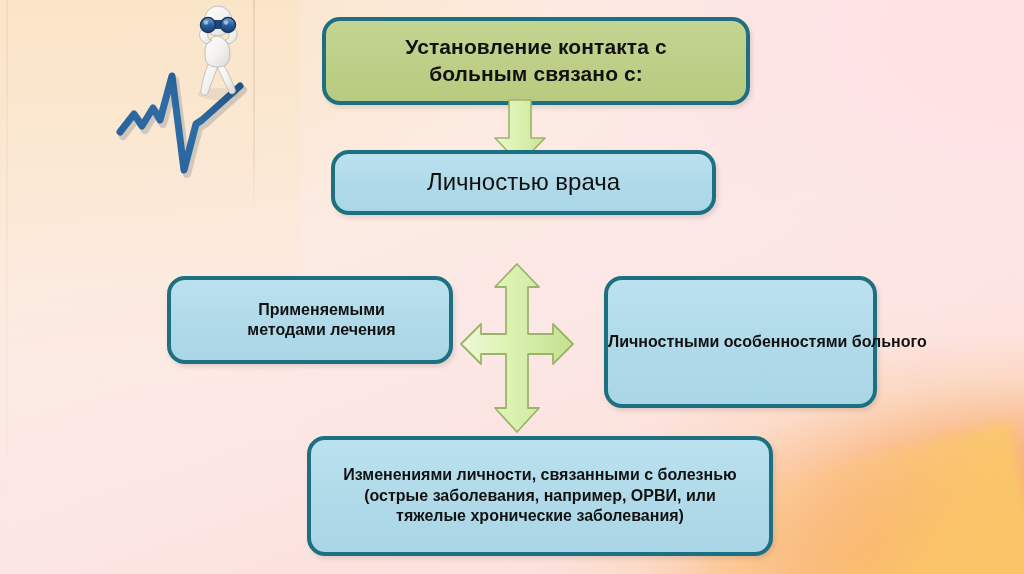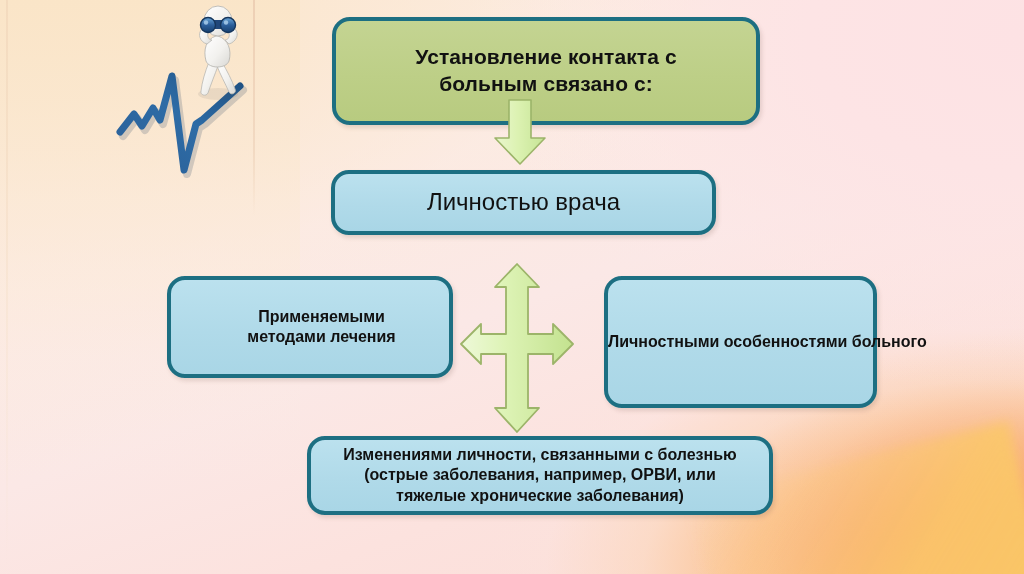--- a/index.html
+++ b/index.html
@@ -91,33 +91,33 @@
   .node-green {
     background: #bfd08a;
     background: linear-gradient(180deg, #c4d492 0%, #bdcf87 55%, #b8cb80 100%);
   }
   .node-blue {
     background: #b3dcea;
     background: linear-gradient(180deg, #bbe1ee 0%, #b0dae9 55%, #a9d6e6 100%);
   }
 
   
-  #box-top    { left: 332px; top: 17px;  width: 428px; height: 108px;  }
+  #box-top    { left: 322px; top: 17px;  width: 428px; height: 88px;  }
   #box-top .txt    { font-size: 21px; font-weight: bold; letter-spacing: .1px; }
 
-  #box-doctor { left: 331px; top: 170px; width: 385px; height: 65px; }
+  #box-doctor { left: 331px; top: 150px; width: 385px; height: 65px; }
   #box-doctor .txt { font-size: 24px; font-weight: normal; }
 
-  #box-left   { left: 167px; top: 276px; width: 286px; height: 102px; padding-left: 23px; }
+  #box-left   { left: 167px; top: 276px; width: 286px; height: 88px; padding-left: 23px; }
   #box-left .txt   { font-size: 16px; font-weight: bold; }
 
   #box-right  { left: 604px; top: 276px; width: 273px; height: 132px; }
   #box-right .txt  { font-size: 16px; font-weight: bold; white-space: nowrap; }
 
-  #box-bottom { left: 307px; top: 436px; width: 466px; height: 79px; }
+  #box-bottom { left: 307px; top: 436px; width: 466px; height: 120px; }
   #box-bottom .txt { font-size: 16px; font-weight: bold; }
 
   
   .arrow-svg { position: absolute; }
   #arrow-down-top { left: 483px; top: 98px;  width: 74px; height: 70px; }
   #arrow-cross    { left: 459px; top: 262px; width: 116px; height: 172px; }
 </style>
 </head>
 <body>
 

